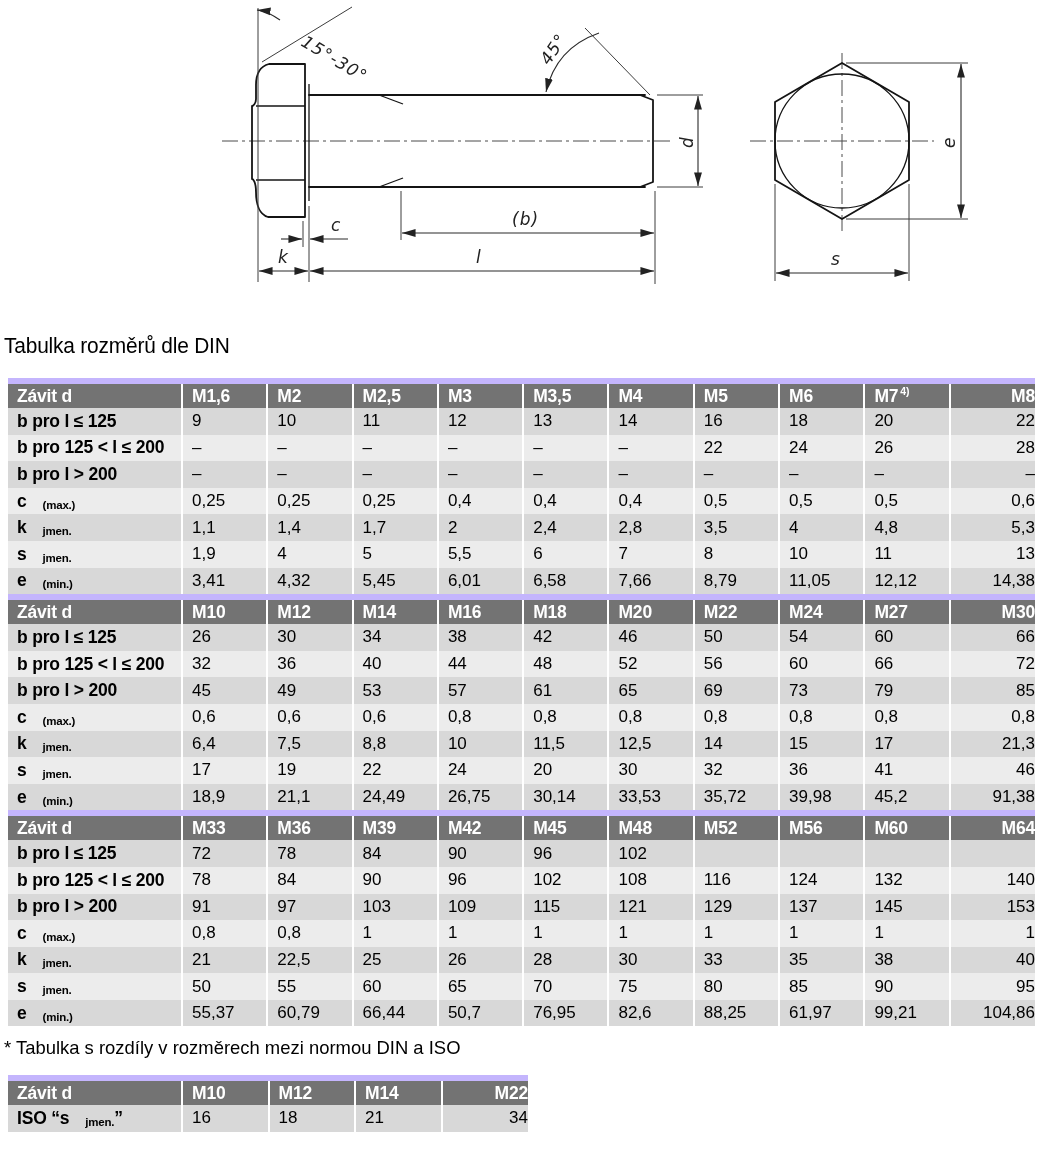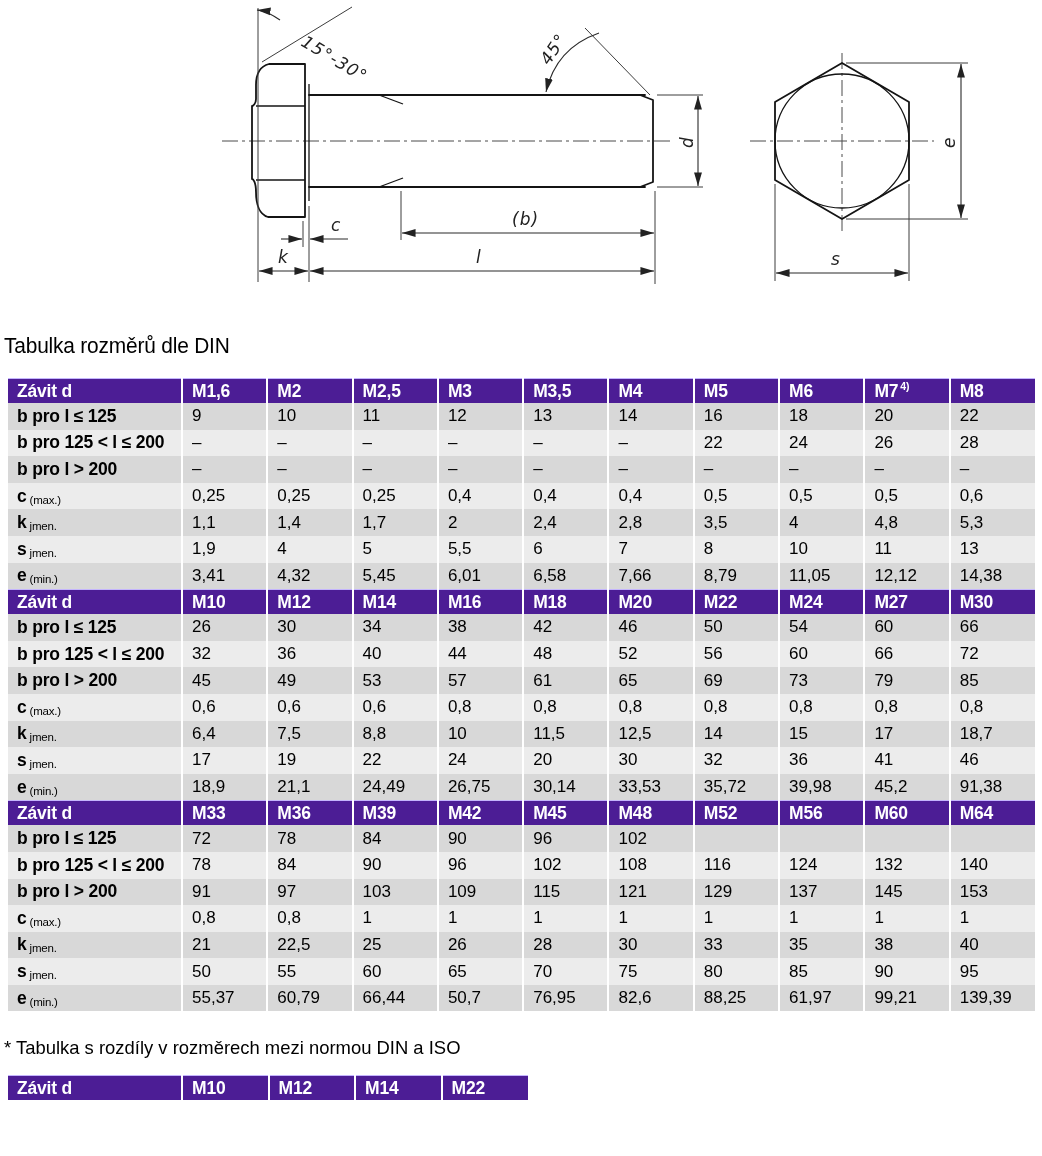--- a/index.html
+++ b/index.html
@@ -17,27 +17,27 @@
 
   
   #din-title{position:absolute;left:4px;top:333px;font-size:22px;font-weight:500;letter-spacing:-0.2px;transform:scaleX(.95);transform-origin:left top;white-space:nowrap;}
   #iso-note{position:absolute;left:4px;top:1037px;font-size:19px;font-weight:500;transform:scaleX(.97);transform-origin:left top;white-space:nowrap;}
 
   
   table{border-collapse:collapse;table-layout:fixed;}
   #din-table{position:absolute;left:8px;top:378px;width:1027px;}
   #iso-table{position:absolute;left:8px;top:1075px;width:520px;}
   th,td{overflow:hidden;white-space:nowrap;vertical-align:middle;text-align:left;border-right:2px solid #fff;}
-  th:last-child,td:last-child{border-right:none;}
-  tr.hdr th{background:#4c1d95;border-top:1px solid #c4b5fd;color:#fff;font-weight:bold;font-size:17.5px;height:24px;padding:0 0 0 9px;letter-spacing:-0.2px;}
+  th:last-child,td:last-child{border-right:none;text-align:right;}
+  tr.hdr th{background:#737373;border-top:6px solid #c4b5fd;color:#fff;font-weight:bold;font-size:17.5px;height:24px;padding:0 0 0 9px;letter-spacing:-0.2px;}
   td{height:26.6px;font-size:17px;padding:0 0 0 9px;}
   tr.dark td{background:#d8d8d8;}
   tr.light td{background:#ececec;}
   td.rl{font-weight:bold;font-size:17.5px;letter-spacing:-0.2px;}
-  .rl-sub{font-size:11.5px;font-weight:normal;position:relative;top:2px;margin-left:3px;text-align:center;}
+  .rl-sub{font-size:11.5px;font-weight:bold;position:relative;top:2px;margin-left:16px;text-align:center;}
   .hsup{font-size:10.5px;vertical-align:super;margin-left:2px;}
 </style>
 </head>
 <body>
 
 <svg id="drawing" width="1042" height="312" viewBox="0 0 1042 312">
   <defs>
     <marker id="arw" viewBox="0 0 12 8" refX="11.4" refY="4" markerWidth="13" markerHeight="9" orient="auto-start-reverse">
       <path d="M0,0.7 L11.4,4 L0,7.3 Z" fill="#222"></path>
     </marker>
@@ -318,21 +318,21 @@
         <td class="rl"><span>k</span><span class="rl-sub">jmen.</span></td>
         <td>6,4</td>
         <td>7,5</td>
         <td>8,8</td>
         <td>10</td>
         <td>11,5</td>
         <td>12,5</td>
         <td>14</td>
         <td>15</td>
         <td>17</td>
-        <td>18,7</td>
+        <td>21,3</td>
       </tr>
       <tr class="light">
         <td class="rl"><span>s</span><span class="rl-sub">jmen.</span></td>
         <td>17</td>
         <td>19</td>
         <td>22</td>
         <td>24</td>
         <td>20</td>
         <td>30</td>
         <td>32</td>
@@ -448,21 +448,21 @@
         <td class="rl"><span>e</span><span class="rl-sub">(min.)</span></td>
         <td>55,37</td>
         <td>60,79</td>
         <td>66,44</td>
         <td>50,7</td>
         <td>76,95</td>
         <td>82,6</td>
         <td>88,25</td>
         <td>61,97</td>
         <td>99,21</td>
-        <td>139,39</td>
+        <td>104,86</td>
       </tr>
     </tbody>
 </table>
 
 <div id="iso-note">* Tabulka s rozdíly v rozměrech mezi normou DIN a ISO</div>
 
 <table id="iso-table">
   <colgroup>
       <col style="width: 174px;">
       <col style="width: 86.5px;">
@@ -471,14 +471,21 @@
       <col style="width: 86.5px;">
     </colgroup>
   <tbody>
       <tr class="hdr">
         <th>Závit d</th>
         <th>M10</th>
         <th>M12</th>
         <th>M14</th>
         <th>M22</th>
       </tr>
+      <tr class="dark">
+        <td class="rl"><span>ISO “s</span><span class="rl-sub">jmen.</span><span>”</span></td>
+        <td>16</td>
+        <td>18</td>
+        <td>21</td>
+        <td>34</td>
+      </tr>
     </tbody>
 </table>
 
 </body></html>

